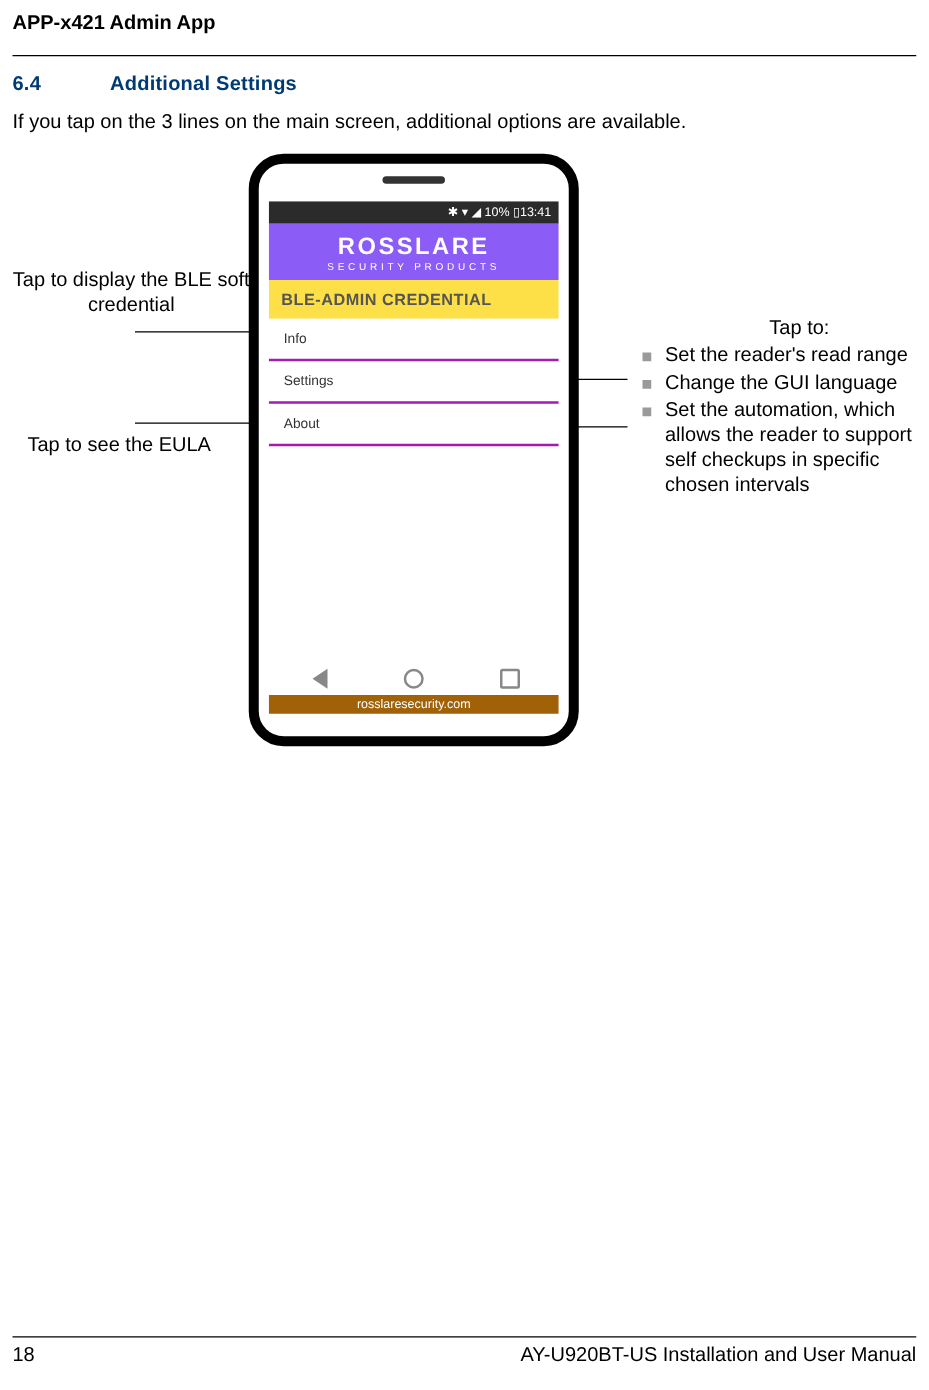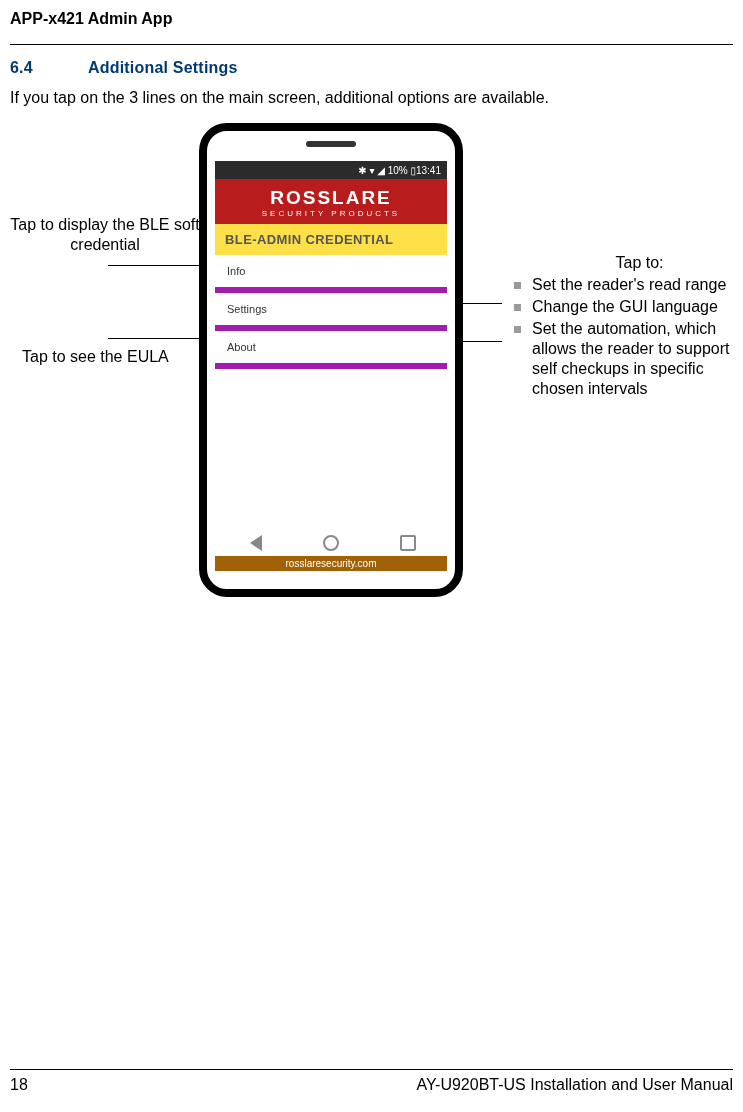--- a/index.html
+++ b/index.html
@@ -70,21 +70,21 @@
     background: #2b2b2b;
     color: #fff;
     font-size: 10px;
     display: flex;
     justify-content: flex-end;
     align-items: center;
     padding: 0 6px;
     gap: 0;
   }
   .logo-area {
-    background: #b91c1c;
+    background: #8b5cf6;
     padding: 8px 10px 6px 10px;
     text-align: center;
     color: #fff;
   }
   .logo-main {
     font-family: Arial, sans-serif;
     font-weight: 900;
     font-size: 19px;
     letter-spacing: 2px;
     display: block;
@@ -102,21 +102,21 @@
     font-weight: bold;
     font-size: 13px;
     padding: 8px 10px;
     letter-spacing: 0.4px;
   }
   .menu-list { background: #fff; }
   .menu-item {
     font-size: 11px;
     color: #333;
     padding: 10px 12px;
-    border-bottom: 6px solid #a21caf;
+    border-bottom: 2px solid #a21caf;
   }
   .footer-url {
     position: absolute;
     bottom: 4px;
     left: 0; right: 0;
     background: #a16207;
     color: #fff;
     font-size: 10px;
     text-align: center;
     padding: 2px 16px;

